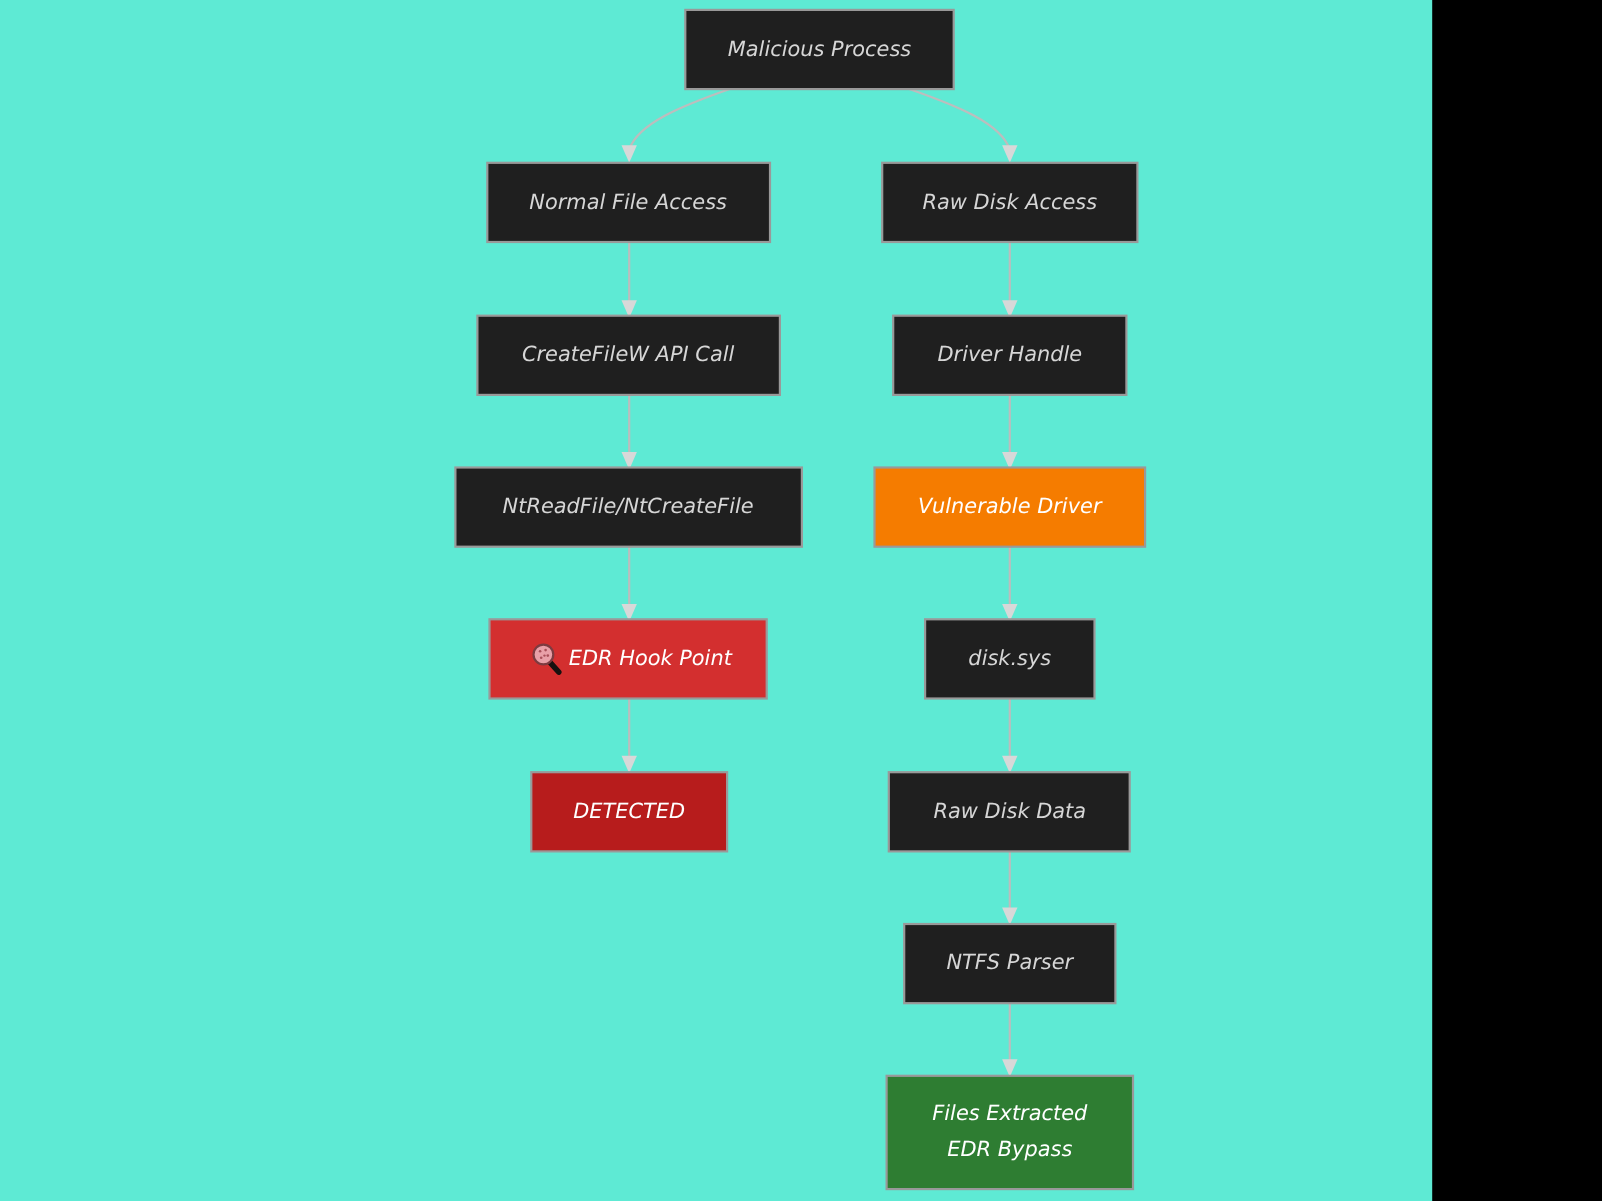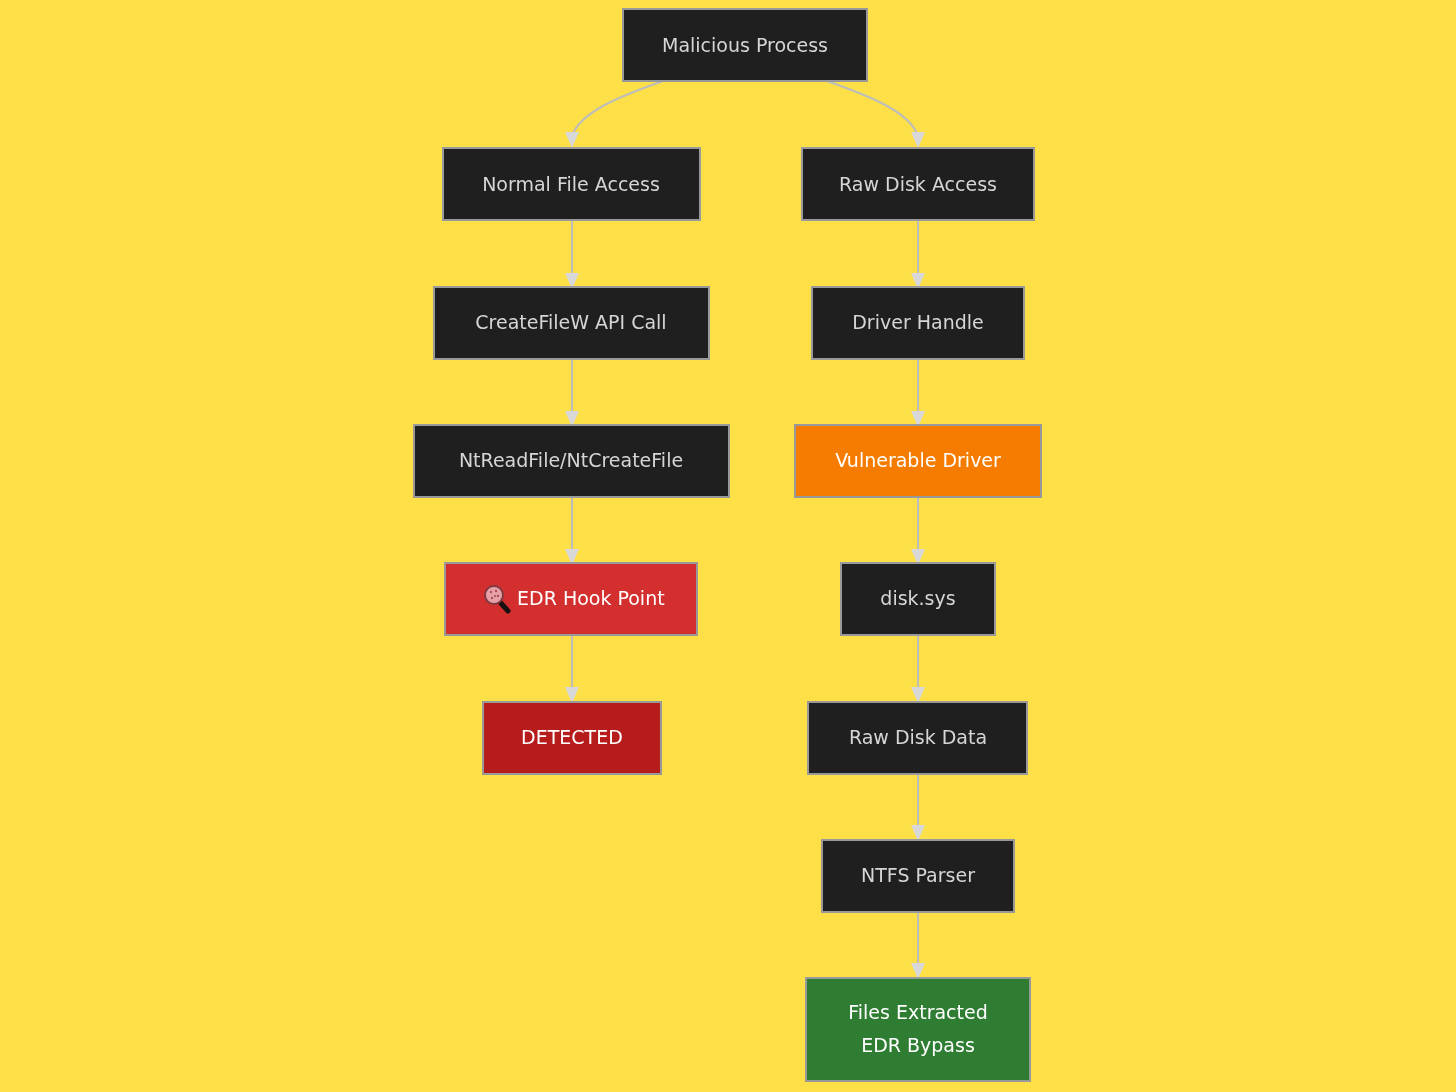--- a/index.html
+++ b/index.html
@@ -4,22 +4,23 @@
 <style>
   * { margin:0; padding:0; box-sizing:border-box; }
   html, body {
     width:1456px; height:1092px;
     background:#000000;
     font-family:"DejaVu Sans", sans-serif;
     overflow:hidden;
   }
   #diagram-root {
     position:relative;
-    width:1456px; height:1092px;
-    background:#fde047;
+    width:1302px; height:1092px;
+    background:#5eead4;
+    font-style:italic;
   }
   svg#flow { position:absolute; top:0; left:0; width:1456px; height:1092px; display:block; }
 
   .node-box { stroke:#999999; stroke-width:2; }
   .fill-dark   { fill:#1f1f1f; }
   .fill-red    { fill:#d32f2f; }
   .fill-darkred{ fill:#b71c1c; }
   .fill-orange { fill:#f57c00; }
   .fill-green  { fill:#2e7d32; }
 

